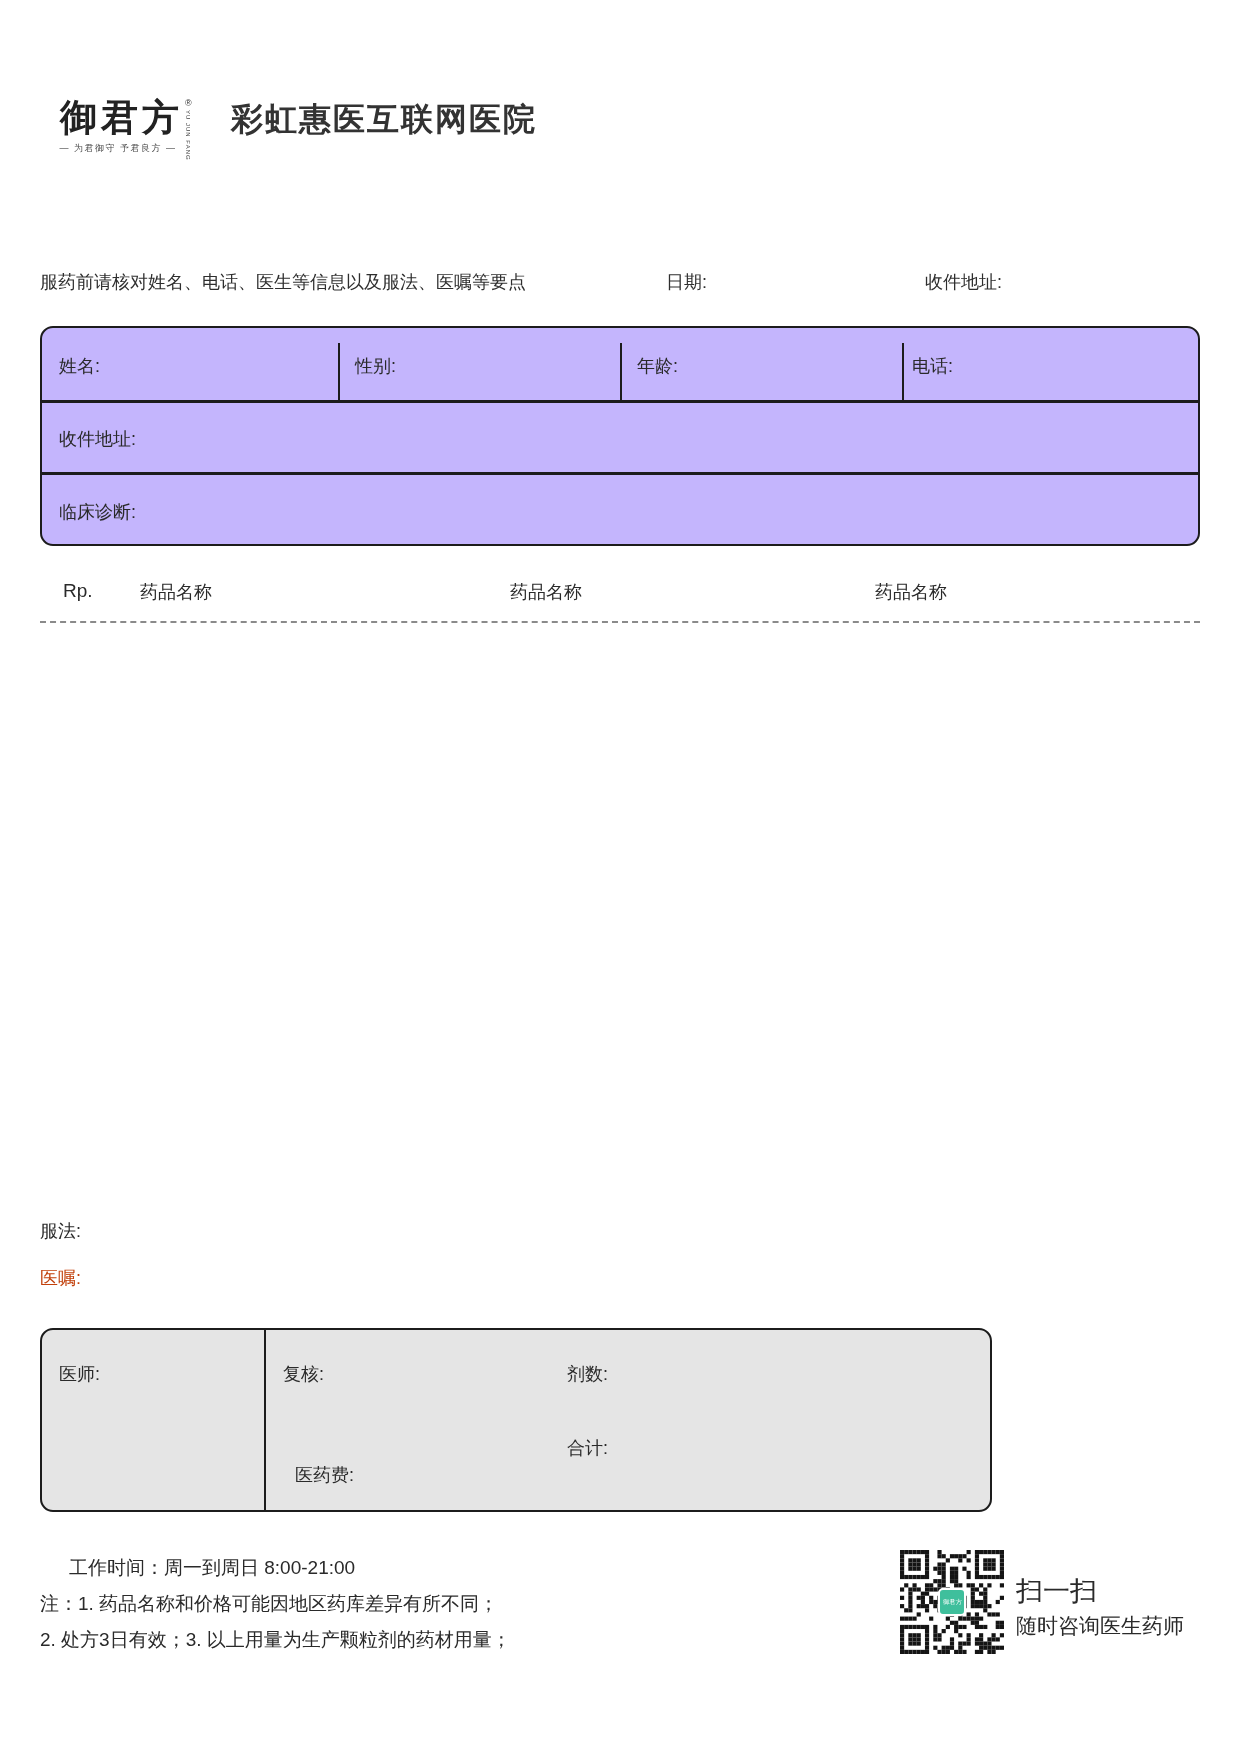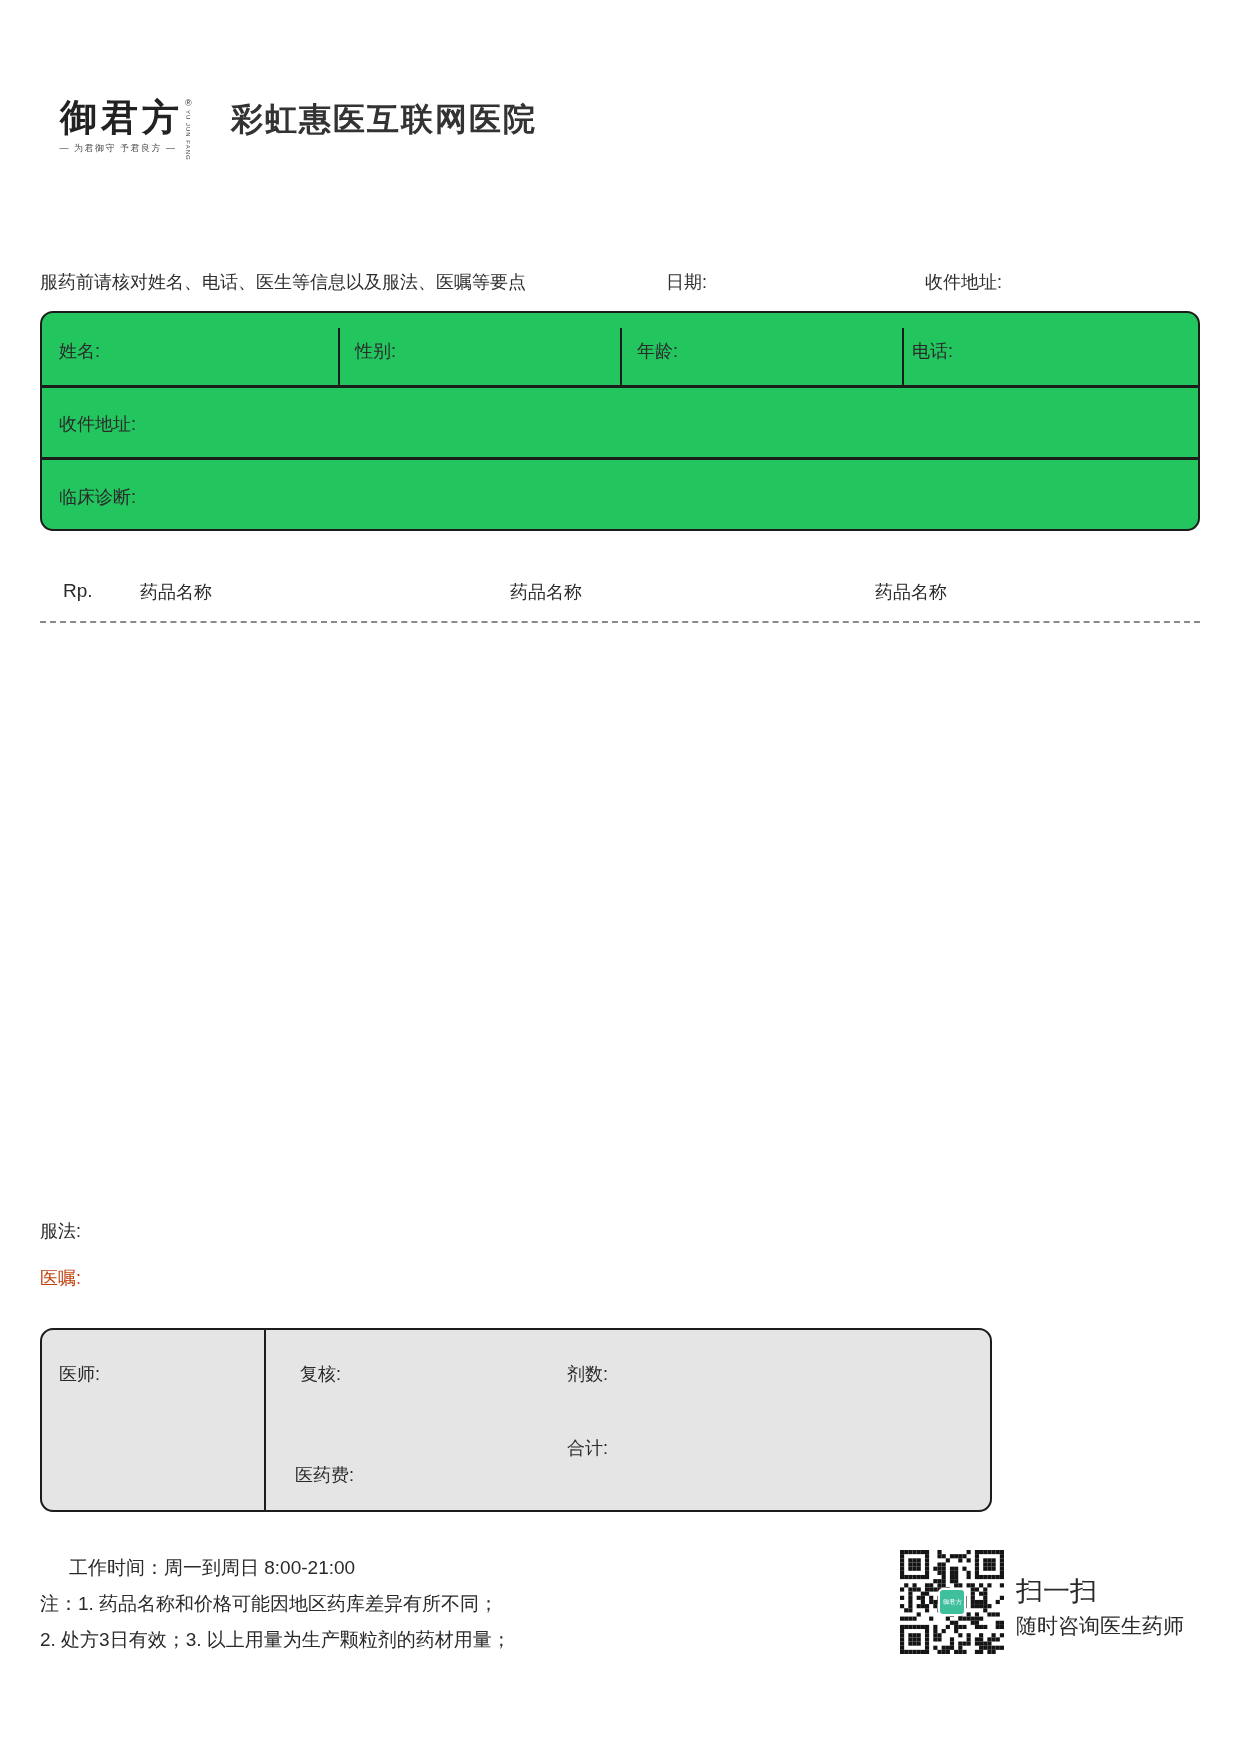--- a/index.html
+++ b/index.html
@@ -36,23 +36,23 @@
     white-space:nowrap;
   }
 
   
   .notice-text{position:absolute;left:40px;top:270px;font-size:18px;color:#2e2e2e;white-space:nowrap;}
   .date-label{position:absolute;left:666px;top:270px;font-size:18px;color:#2e2e2e;}
   .rxno-label{position:absolute;left:925px;top:270px;font-size:18px;color:#2e2e2e;}
 
   
   .patient-box{
-    position:absolute;left:40px;top:311px;width:1160px;height:220px;
+    position:absolute;left:40px;top:326px;width:1160px;height:220px;
     border:2.5px solid #1c1c1c;border-radius:13px;box-sizing:border-box;
-    background:#22c55e;
+    background:#c4b5fd;
   }
   .patient-box .hline{position:absolute;left:0;width:100%;height:2.5px;background:#1c1c1c;}
   .hline.l1{top:72px;}
   .hline.l2{top:144px;}
   .vdiv{position:absolute;top:15px;width:1.5px;height:57px;background:#1c1c1c;}
   .vdiv.v1{left:296px;}
   .vdiv.v2{left:578px;}
   .vdiv.v3{left:860px;}
   .pb-label{position:absolute;font-size:18px;color:#2a2a2a;white-space:nowrap;}
   .pl-name{left:17px;top:26px;}
@@ -77,21 +77,21 @@
 
   
   .sign-box{
     position:absolute;left:40px;top:1328px;width:952px;height:184px;
     border:2.5px solid #1c1c1c;border-radius:13px;box-sizing:border-box;
     background:#e5e5e5;
   }
   .sign-vdiv{position:absolute;left:222px;top:0;width:1.5px;height:100%;background:#1c1c1c;}
   .sb-label{position:absolute;font-size:18px;color:#2a2a2a;white-space:nowrap;}
   .sl-doctor{left:17px;top:32px;}
-  .sl-review{left:258px;top:32px;}
+  .sl-review{left:241px;top:32px;}
   .sl-dose{left:525px;top:32px;}
   .sl-fee{left:253px;top:106px;margin-top:27px;}
   .sl-total{left:525px;top:106px;}
 
   
   .work-time{position:absolute;left:40px;top:1555px;font-size:19px;color:#2a2a2a;white-space:nowrap;margin-left:29px;}
   .note1{position:absolute;left:40px;top:1591px;font-size:19px;color:#2a2a2a;white-space:nowrap;}
   .note2{position:absolute;left:40px;top:1627px;font-size:19px;color:#2a2a2a;white-space:nowrap;}
 
   .qr-wrap{position:absolute;left:900px;top:1550px;width:104px;height:104px;}

